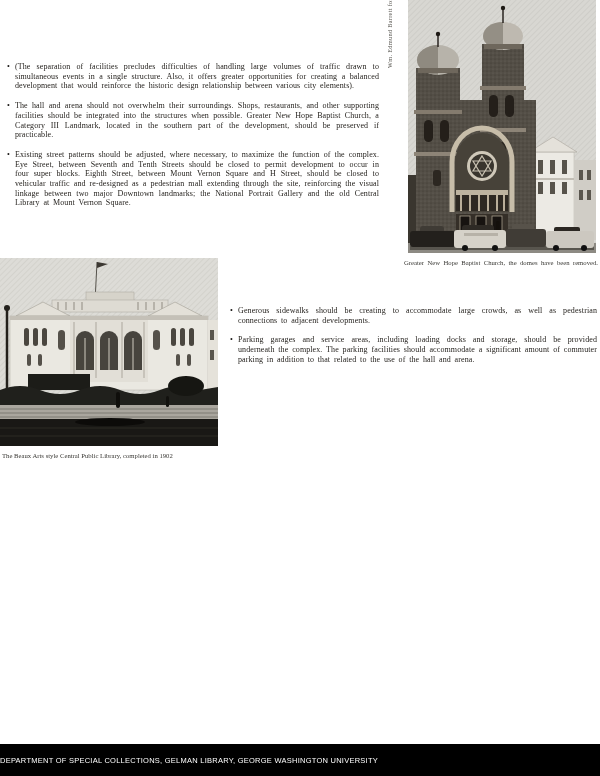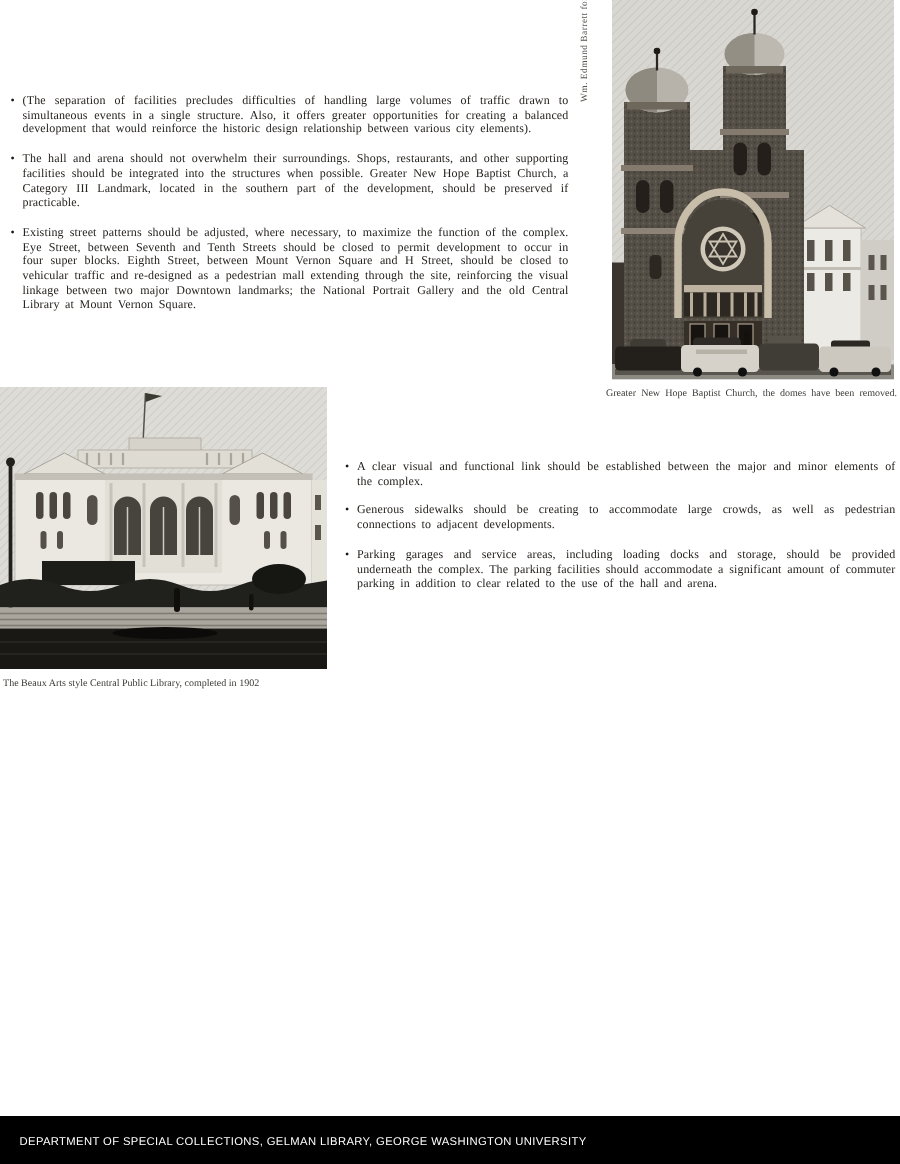--- a/index.html
+++ b/index.html
@@ -32,21 +32,21 @@
     letter-spacing:.3px;
   }
 
   
   .footer-bar{
     position:absolute;left:0;top:744px;width:600px;height:32px;background:#000000;
     display:flex;align-items:center;
   }
   .footer-bar span{
     font-family:"Liberation Sans",sans-serif;font-size:7.5px;color:#ffffff;
-    letter-spacing:.25px;padding-left:13px;
+    letter-spacing:.25px;
   }
 </style>
 </head>
 <body>
 
 <div class="page">
 
   <div class="photo-credit">Wm. Edmund Barrett for NCPC</div>
 
   <div class="church-photo">
@@ -231,22 +231,21 @@
         <rect x="0" y="161" width="218" height="27" fill="#191815"></rect>
         <ellipse cx="110" cy="164" rx="35" ry="4" fill="#0c0b09"></ellipse>
         <line x1="0" y1="170" x2="218" y2="170" stroke="#2c2a25" stroke-width="1"></line>
         <line x1="0" y1="178" x2="218" y2="178" stroke="#2c2a25" stroke-width="1"></line>
       </g>
     </svg>
   </div>
   <div class="caption library-caption">The Beaux Arts style Central Public Library, completed in 1902</div>
 
   <div class="text-col right-col">
-    <div class="bullet"><span>A clear visual and functional link should be established between the major and minor elements of the complex.</span></div>
     <div class="bullet"><span>Generous sidewalks should be creating to accommodate large crowds, as well as pedestrian connections to adjacent developments.</span></div>
-    <div class="bullet"><span>Parking garages and service areas, including loading docks and storage, should be provided underneath the complex. The parking facilities should accommodate a significant amount of commuter parking in addition to clear related to the use of the hall and arena.</span></div>
+    <div class="bullet"><span>Parking garages and service areas, including loading docks and storage, should be provided underneath the complex. The parking facilities should accommodate a significant amount of commuter parking in addition to that related to the use of the hall and arena.</span></div>
   </div>
 
   <div class="footer-bar">
     <span>DEPARTMENT OF SPECIAL COLLECTIONS, GELMAN LIBRARY, GEORGE WASHINGTON UNIVERSITY</span>
   </div>
 
 </div>
 
 </body></html>

